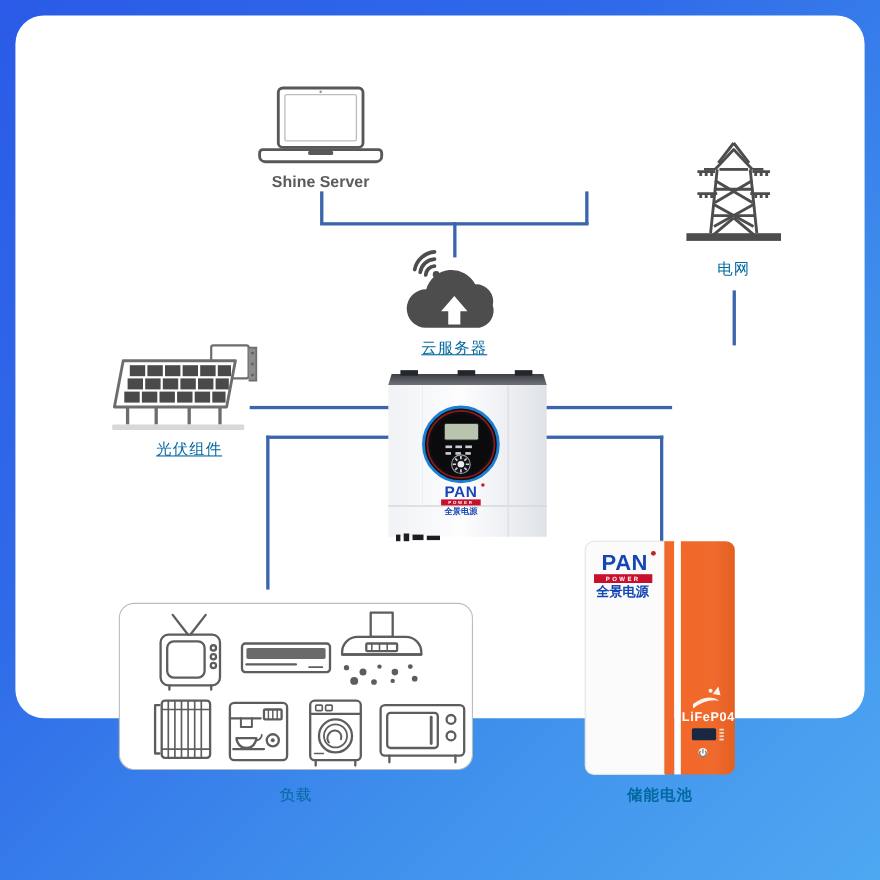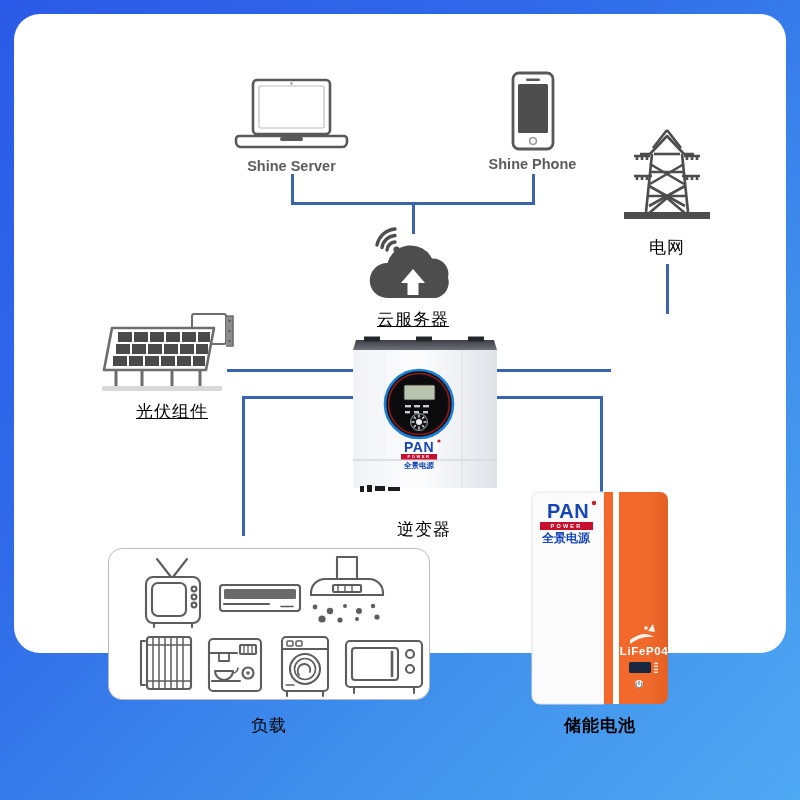--- a/index.html
+++ b/index.html
@@ -16,22 +16,22 @@
   #panel {
     position: absolute;
     left: 14px; top: 14px;
     width: 772px; height: 639px;
     background: #ffffff;
     border-radius: 26px;
   }
   .node { position: absolute; }
   .cap {
     text-align: center;
-    color: #000000;
-    font-size: 17px;
+    color: #0369a1;
+    font-size: 14px;
     letter-spacing: 1px;
     white-space: nowrap;
   }
   .cap.en { font-size: 14.5px; color: #5b5b5b; letter-spacing: 0; font-weight: 600; }
   .wire { position: absolute; background: #3a64ab; }
   .wire.h { height: 3px; }
   .wire.v { width: 3px; }
   svg { display: block; overflow: visible; }
 </style>
 </head>
@@ -61,29 +61,20 @@
     <svg width="125" height="80" viewBox="0 0 125 80">
       <rect x="24" y="6" width="77" height="54" rx="4" fill="#ffffff" stroke="#585858" stroke-width="2.6"></rect>
       <rect x="30" y="12" width="65" height="42" rx="1.5" fill="#ffffff" stroke="#bdbdbd" stroke-width="1.2"></rect>
       <path d="M10 62 H115 a3 3 0 0 1 3 3 v3 a5 5 0 0 1 -5 5 H12 a5 5 0 0 1 -5 -5 v-3 a3 3 0 0 1 3 -3 z" fill="#ffffff" stroke="#585858" stroke-width="2.6"></path>
       <rect x="51" y="63" width="23" height="4" rx="2" fill="#585858"></rect>
       <circle cx="62.5" cy="9.5" r="1.2" fill="#9a9a9a"></circle>
     </svg>
     <div class="cap en" style="margin-top:4px;">Shine Server</div>
   </div>
 
-  <div class="node" style="left:466px; top:55px; width:105px;">
-    <svg width="105" height="85" viewBox="0 0 105 85" style="margin:0 auto;">
-      <rect x="33" y="4" width="40" height="76" rx="6" fill="#ffffff" stroke="#585858" stroke-width="2.8"></rect>
-      <rect x="38" y="15" width="30" height="49" rx="1.5" fill="#4e4e4e"></rect>
-      <rect x="46" y="9.5" width="14" height="2.4" rx="1.2" fill="#585858"></rect>
-      <circle cx="53" cy="72" r="3.4" fill="none" stroke="#8e8e8e" stroke-width="1.4"></circle>
-    </svg>
-    <div class="cap en" style="margin-top:2px;">Shine Phone</div>
-  </div>
 
   <div class="node" style="left:338px; top:212px; width:122px;">
     <svg width="122" height="80" viewBox="0 0 122 80">
       <g transform="translate(24,2)" fill="none" stroke="#4d4d4d" stroke-linecap="round">
         <path d="M1 17 A20 20 0 0 1 19 1" stroke-width="3.4"></path>
         <path d="M6 19.5 A14 14 0 0 1 19 7.5" stroke-width="3.4"></path>
         <path d="M11 22 A8.5 8.5 0 0 1 19 14" stroke-width="3.4"></path>
         <circle cx="20.5" cy="21.5" r="3.1" fill="#4d4d4d" stroke="none"></circle>
       </g>
       <path d="M35 72 A17.5 17.5 0 0 1 35.5 37 A24 24 0 0 1 80 32.5 A15.5 15.5 0 0 1 96 51.5 A16 16 0 0 1 84 72 Z" fill="#4d4d4d"></path>
@@ -206,21 +197,20 @@
       <text x="75" y="122.3" text-anchor="middle" font-family="Liberation Sans, sans-serif" font-size="4" font-weight="bold" fill="#ffffff" letter-spacing="1.6">POWER</text>
       <text x="75" y="131.5" text-anchor="middle" font-family="DejaVu Sans, sans-serif" font-size="7.5" font-weight="bold" fill="#1546b4">全景电源</text>
 
       <g fill="#1d1d1f">
         <rect x="16" y="150" width="4" height="6"></rect>
         <rect x="23" y="149" width="5" height="7"></rect>
         <rect x="31" y="150" width="10" height="5"></rect>
         <rect x="44" y="151" width="12" height="4"></rect>
       </g>
     </svg>
-    <div class="cap" style="margin-top:2px;">逆变器</div>
   </div>
 
 
   <div class="node" style="left:504px; top:478px; width:164px;">
     <svg width="164" height="212" viewBox="0 0 164 212">
       <defs>
         <linearGradient id="batOrange" x1="0" y1="0" x2="1" y2="0">
           <stop offset="0%" stop-color="#f2682a"></stop>
           <stop offset="60%" stop-color="#ef6a2c"></stop>
           <stop offset="100%" stop-color="#e45f22"></stop>

